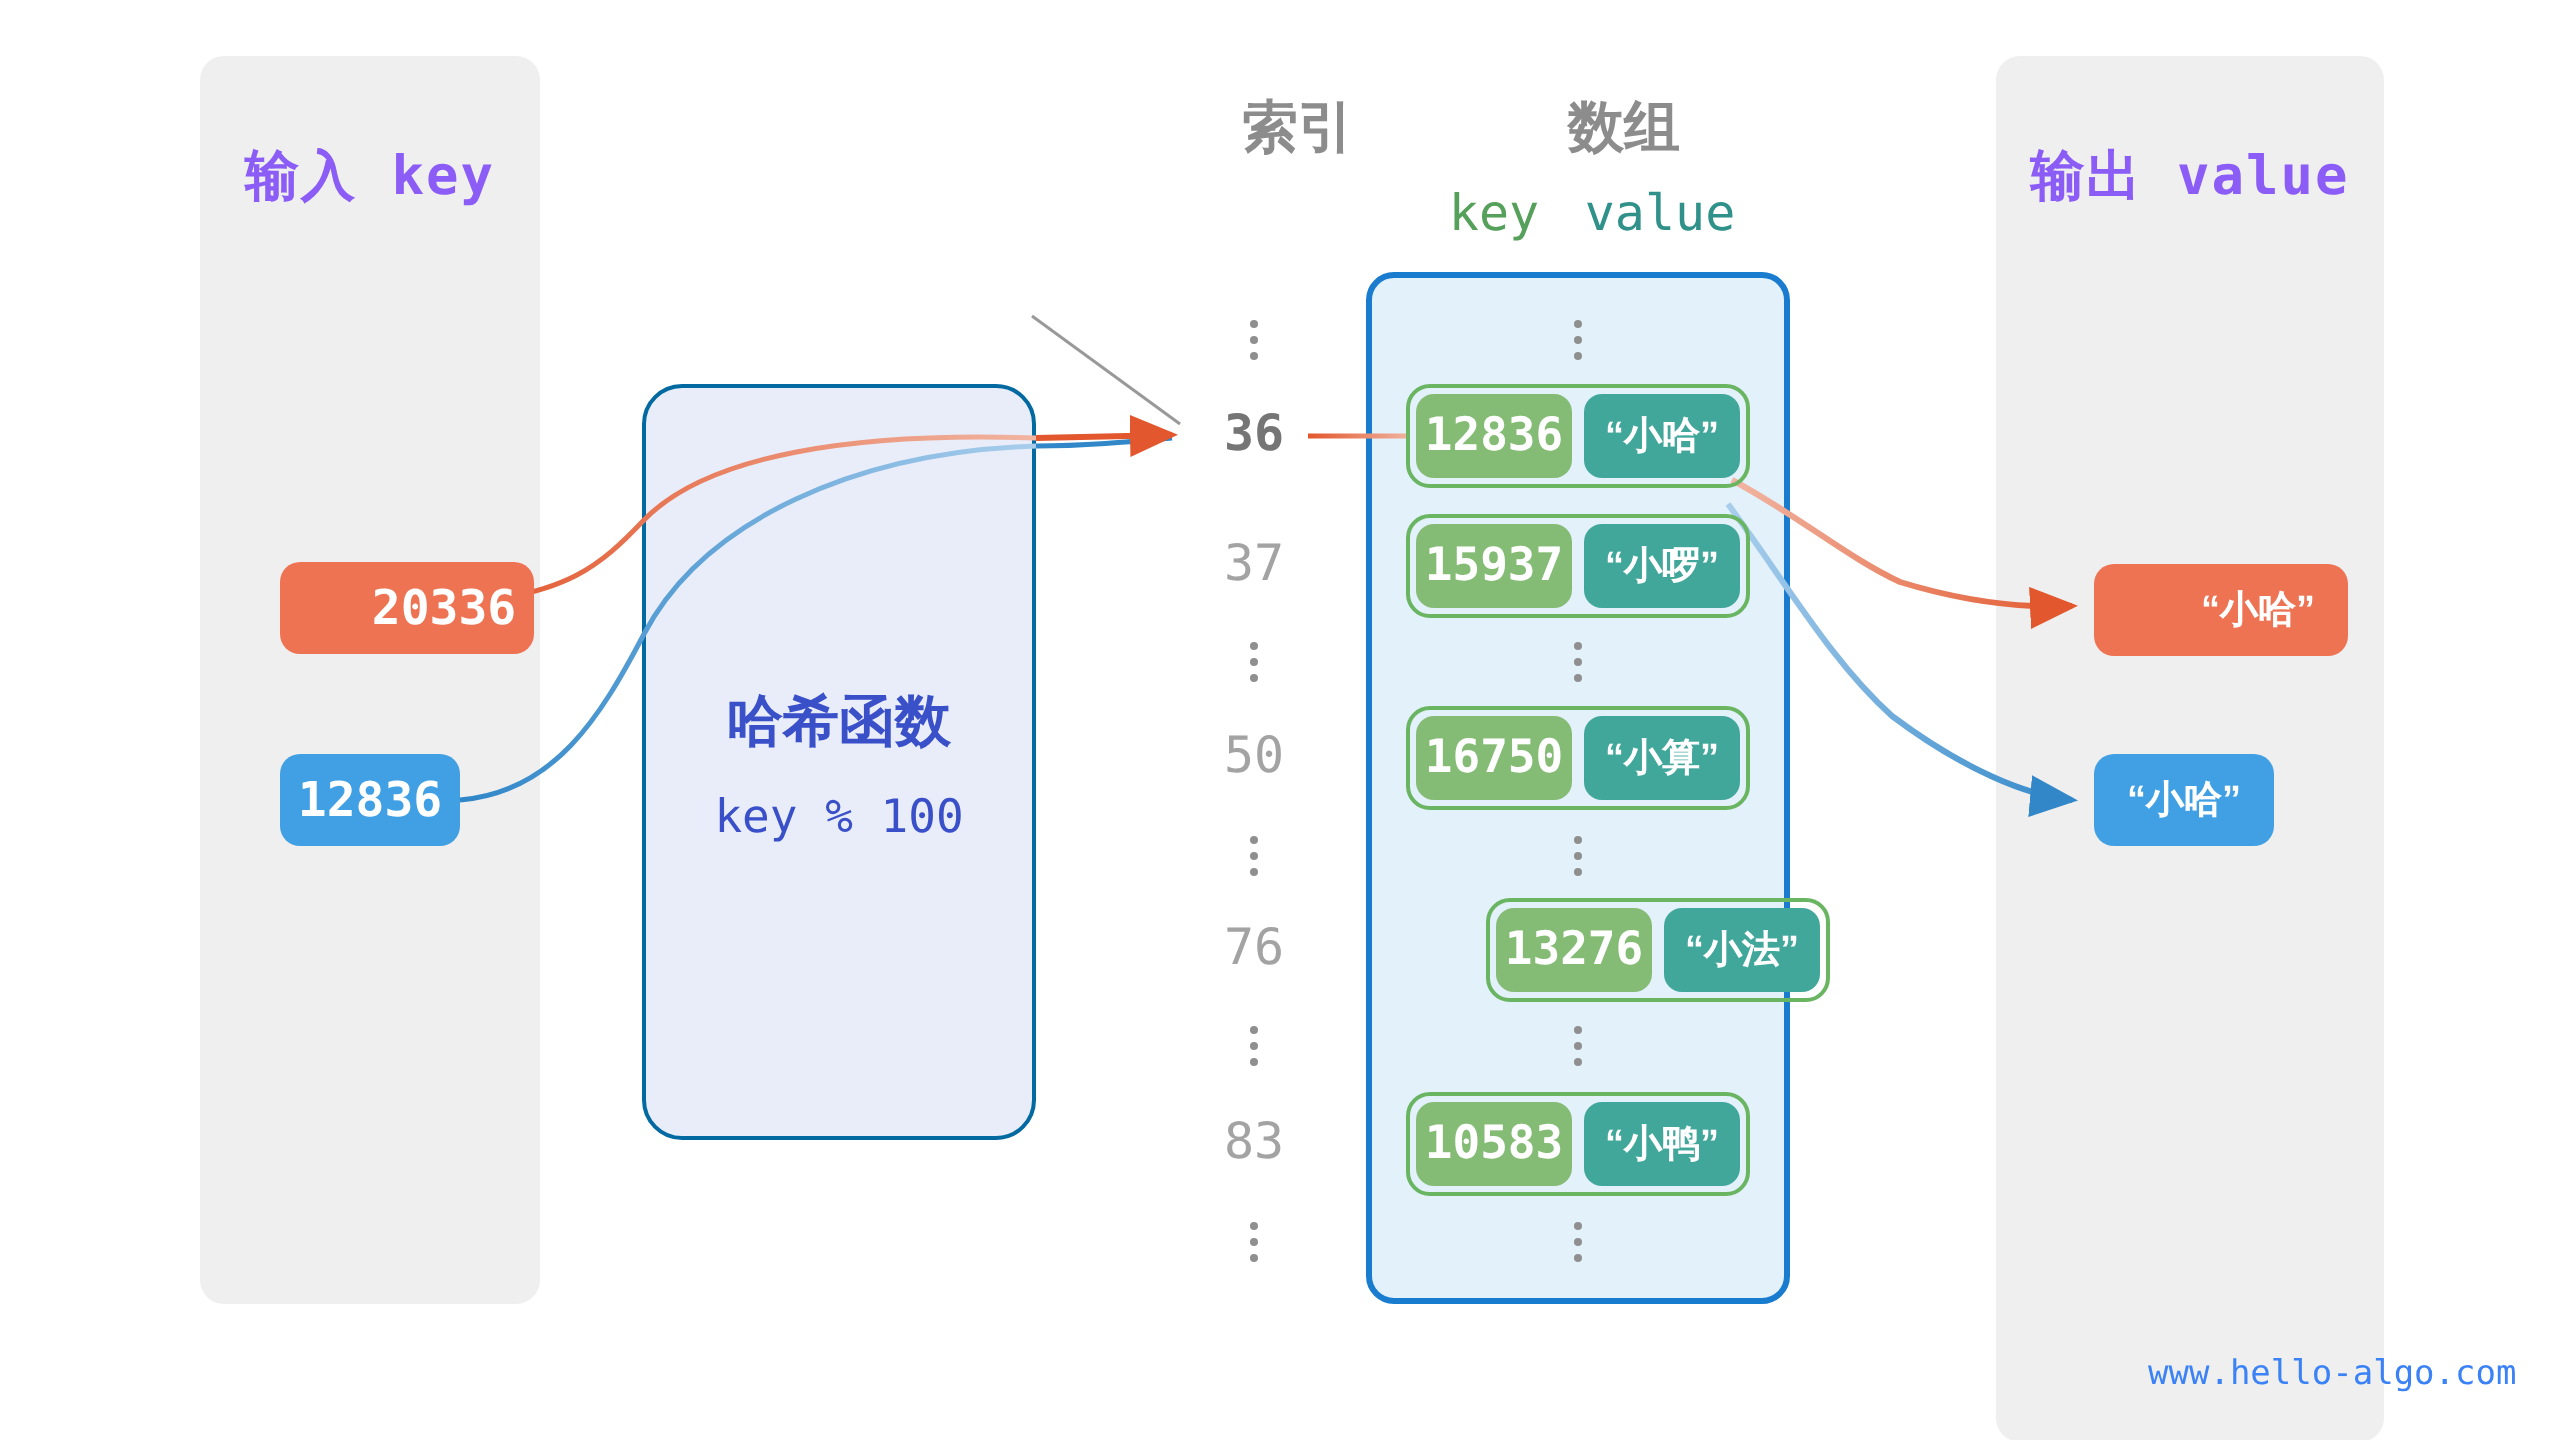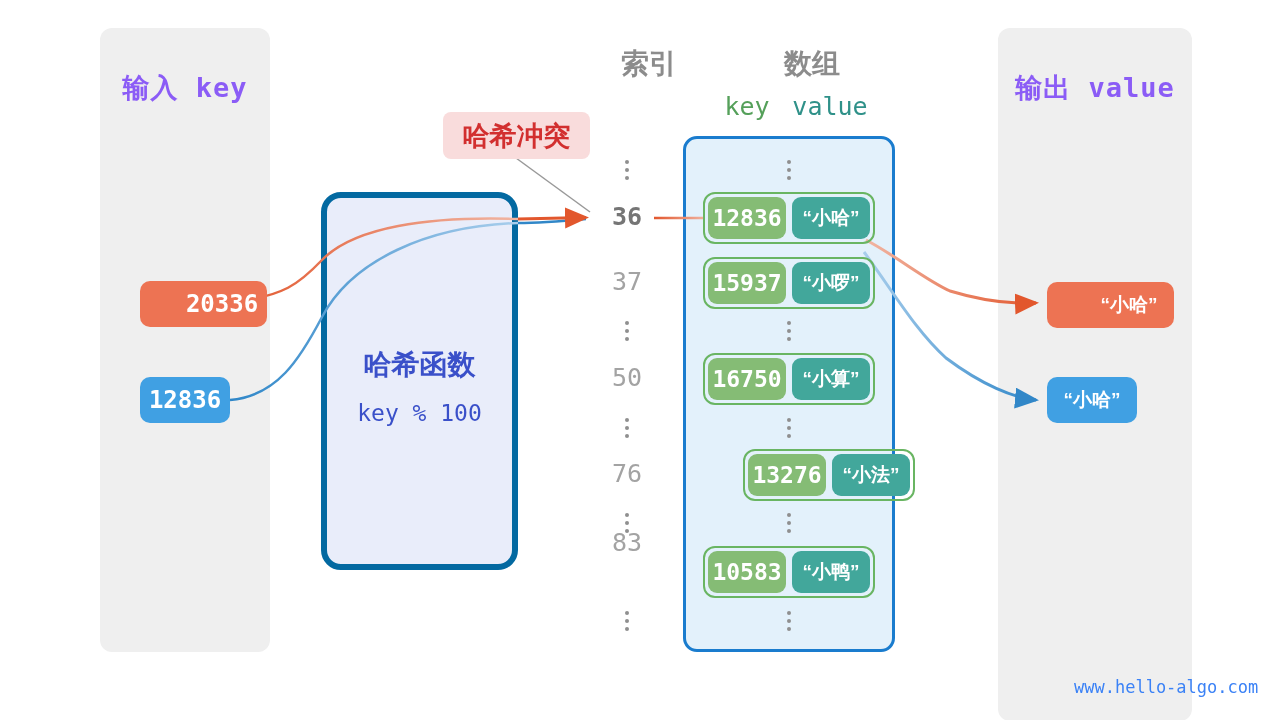--- a/index.html
+++ b/index.html
@@ -17,21 +17,21 @@
   
   .chip{position:absolute;width:90px;height:46px;border-radius:10px;z-index:6;
         display:flex;align-items:center;justify-content:center;color:#fff;font-weight:bold;}
   .chip.num{font-family:"DejaVu Sans Mono","Liberation Mono",monospace;font-size:24px;}
   .chip.val{font-size:19px;}
   .bg-orange{background:#ED7353;padding-left:37px;}
   .bg-blue{background:#40A0E3;}
 
   
   .hash-box{position:absolute;left:321px;top:192px;width:197px;height:378px;z-index:1;
-            background:#E9EDFA;border:6px solid #0369a1;border-radius:20px;box-sizing:border-box;
+            background:#E9EDFA;border:2px solid #0369a1;border-radius:20px;box-sizing:border-box;
             text-align:center;}
   .hash-name{margin-top:148px;font-size:28px;font-weight:bold;color:#3A50C9;}
   .hash-formula{margin-top:16px;font-size:23px;color:#3A50C9;
                 font-family:"DejaVu Sans Mono","Liberation Mono",monospace;}
 
   
   .collision{position:absolute;left:443px;top:112px;width:147px;height:47px;z-index:6;
              background:#F9DCDC;border-radius:8px;display:flex;align-items:center;justify-content:center;
              font-size:27px;font-weight:bold;color:#D22F2F;}
 
@@ -121,32 +121,31 @@
     <div class="panel-title">输入 key</div>
   </div>
   <div class="chip num bg-orange" style="left:140px;top:281px;">20336</div>
   <div class="chip num bg-blue" style="left:140px;top:377px;">12836</div>
 
   <div class="hash-box">
     <div class="hash-name">哈希函数</div>
     <div class="hash-formula">key % 100</div>
   </div>
 
-  <div class="collision">哈希冲突</div>
 
   <div class="col-header idx">索引</div>
   <div class="col-header arr">数组</div>
   <div class="kv-header key">key</div>
   <div class="kv-header value">value</div>
 
   <div class="idx-num hit" style="top:202px;">36</div>
   <div class="idx-num" style="top:267px;">37</div>
   <div class="idx-num" style="top:363px;">50</div>
   <div class="idx-num" style="top:459px;">76</div>
-  <div class="idx-num" style="top:528px;">83</div>
+  <div class="idx-num" style="top:556px;">83</div>
 
   <div class="vdots" style="left:625px;top:160px;">
       <i></i>
       <i></i>
       <i></i>
     </div>
   <div class="vdots" style="left:625px;top:321px;">
       <i></i>
       <i></i>
       <i></i>

